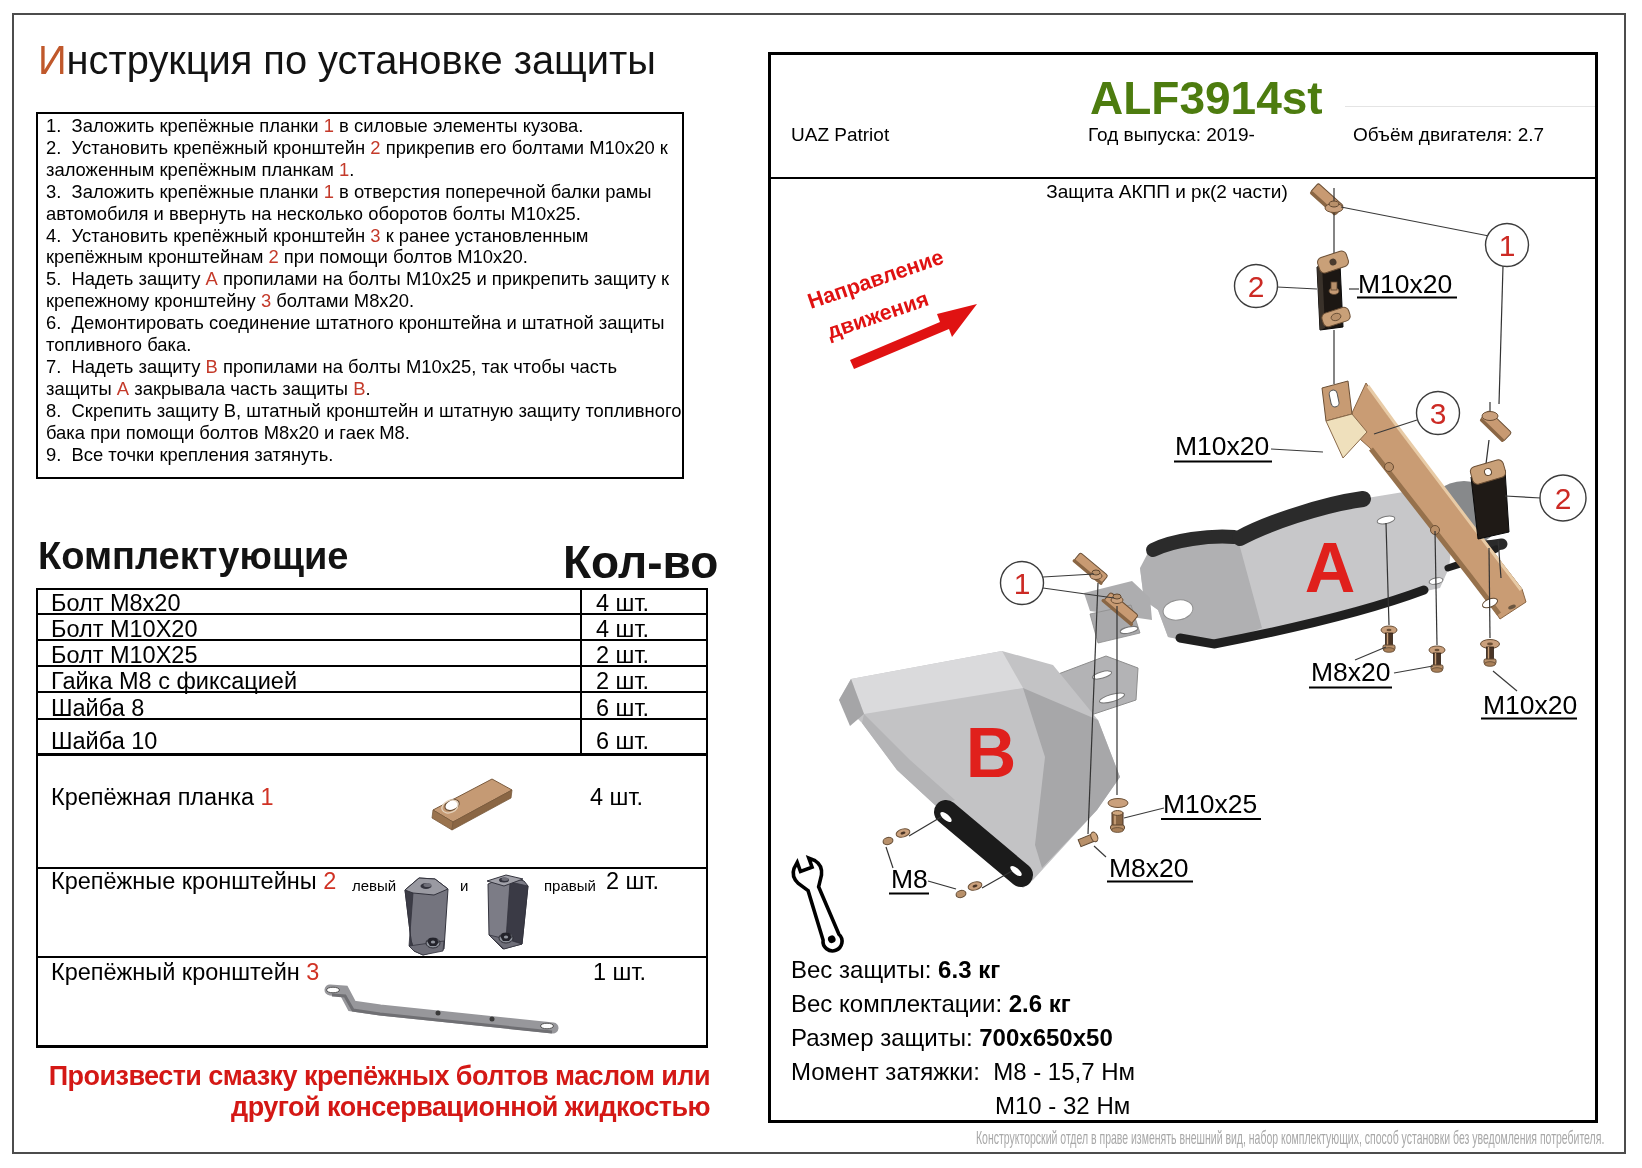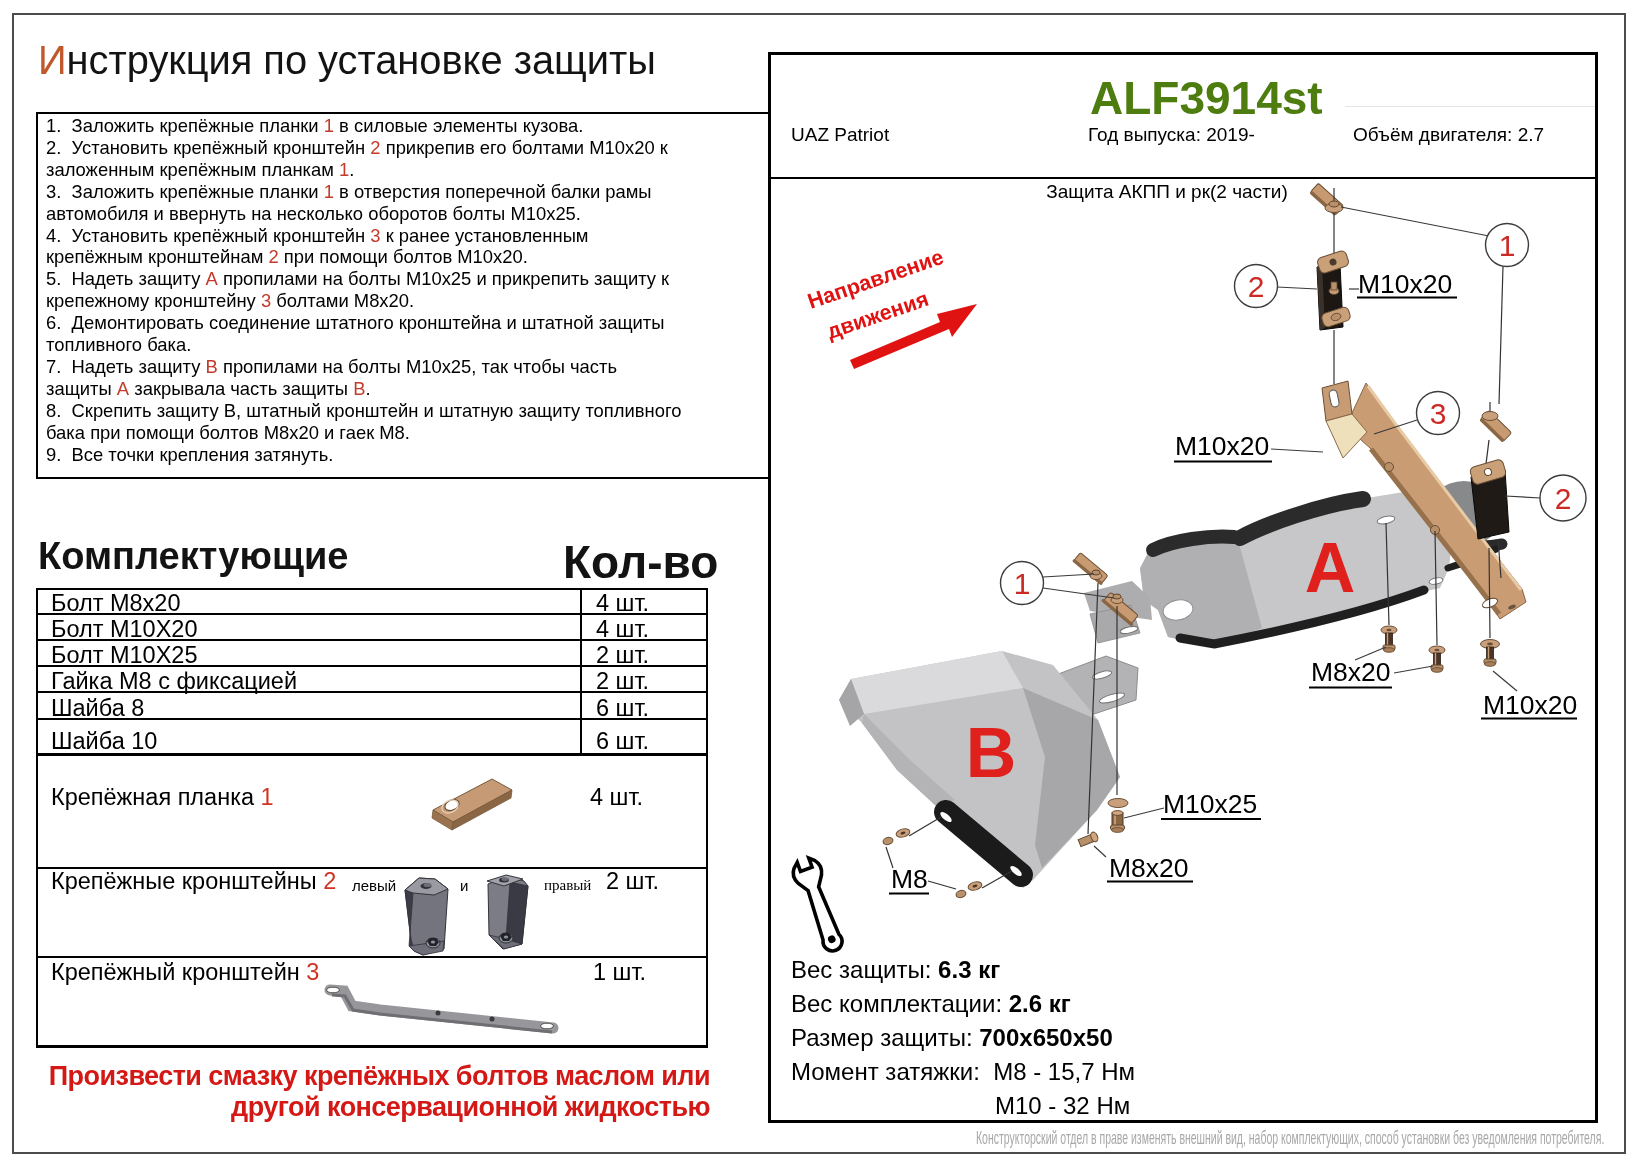--- a/index.html
+++ b/index.html
@@ -2,21 +2,21 @@
 <html><head>
 <meta charset="utf-8">
 <style>
   html,body{margin:0;padding:0;}
   body{width:1642px;height:1168px;position:relative;background:#fff;
        font-family:"Liberation Sans",sans-serif;color:#000;overflow:hidden;}
   .abs{position:absolute;}
   #pageborder{left:12px;top:13px;width:1610px;height:1137px;border:2px solid #4c4c4c;}
   #title{left:38px;top:38px;font-size:39.8px;color:#131313;white-space:nowrap;}
   #title .o{color:#c0582b;}
-  #instr{left:36px;top:112px;width:735px;height:367px;border:2px solid #000;box-sizing:border-box;
+  #instr{left:36px;top:112px;width:648px;height:367px;border:2px solid #000;box-sizing:border-box;
          padding:1px 0 0 8px;font-size:18.4px;line-height:21.9px;color:#000;white-space:nowrap;}
   .rd{color:#c43a2a;}
   .rt{color:#d03224;}
   #komp{left:38px;top:535px;font-size:38px;font-weight:bold;color:#131313;}
   #kolvo{left:563px;top:535px;font-size:46px;font-weight:bold;color:#131313;}
   .tline{position:absolute;background:#000;}
   .tcell{position:absolute;font-size:23.5px;white-space:nowrap;text-align:right;}
   .tsm{font-size:15px;}
   #rednote{left:36px;top:1061px;width:674px;text-align:right;color:#d41815;
            font-size:27px;letter-spacing:-0.55px;font-weight:bold;line-height:30.8px;white-space:nowrap;}
@@ -79,21 +79,21 @@
 <div class="tcell" style="left:596px;top:668px;">2 шт.</div>
 <div class="tcell" style="left:51px;top:695px;">Шайба 8</div>
 <div class="tcell" style="left:596px;top:695px;">6 шт.</div>
 <div class="tcell" style="left:51px;top:728px;">Шайба 10</div>
 <div class="tcell" style="left:596px;top:728px;">6 шт.</div>
 <div class="tcell" style="left:51px;top:784px;">Крепёжная планка <span class="rt">1</span></div>
 <div class="tcell" style="left:590px;top:784px;">4 шт.</div>
 <div class="tcell" style="left:51px;top:868px;">Крепёжные кронштейны <span class="rt">2</span></div>
 <div class="tcell tsm" style="left:352px;top:877px;">левый</div>
 <div class="tcell tsm" style="left:460px;top:877px;">и</div>
-<div class="tcell tsm" style="left:544px;top:877px;font-family:Liberation Serif, serif;">правый</div>
+<div class="tcell tsm" style="left:544px;top:877px;">правый</div>
 <div class="tcell" style="left:606px;top:868px;">2 шт.</div>
 <div class="tcell" style="left:51px;top:959px;">Крепёжный кронштейн <span class="rt">3</span></div>
 <div class="tcell" style="left:593px;top:959px;">1 шт.</div>
 
 <div class="abs" id="rednote">Произвести смазку крепёжных болтов маслом или<br>другой консервационной жидкостью</div>
 
 <div class="abs" id="alfbox"></div>
 <div class="abs" id="faint"></div>
 <div class="abs" id="alfhead"></div>
 <div class="abs" id="alf">ALF3914st</div>

